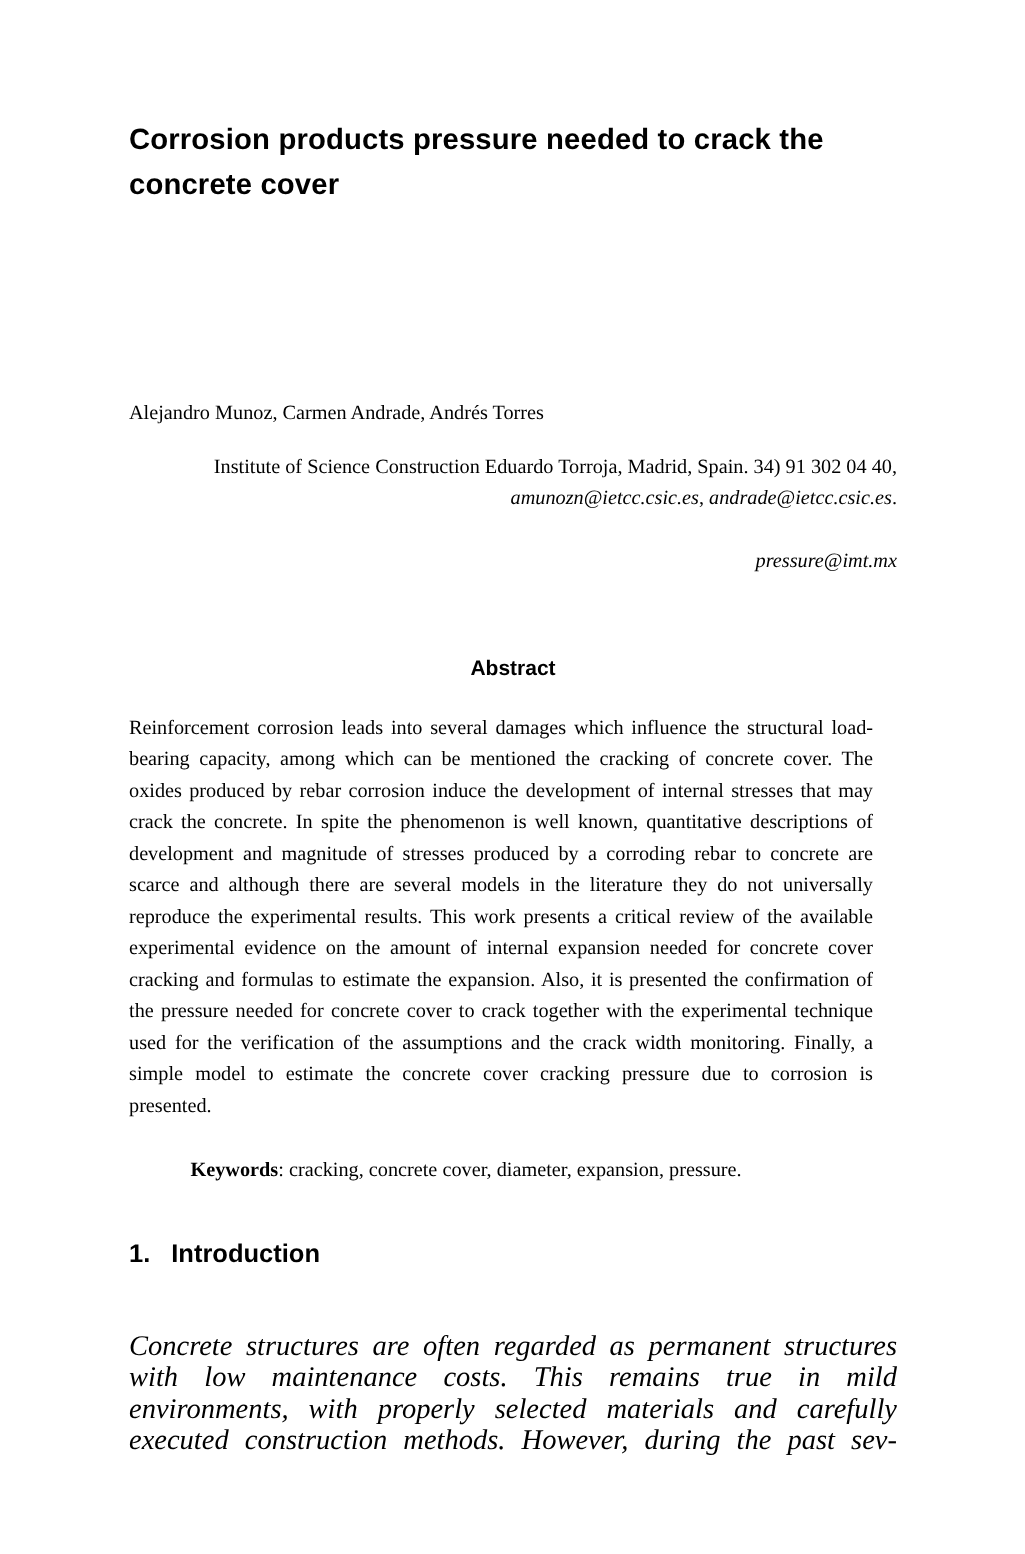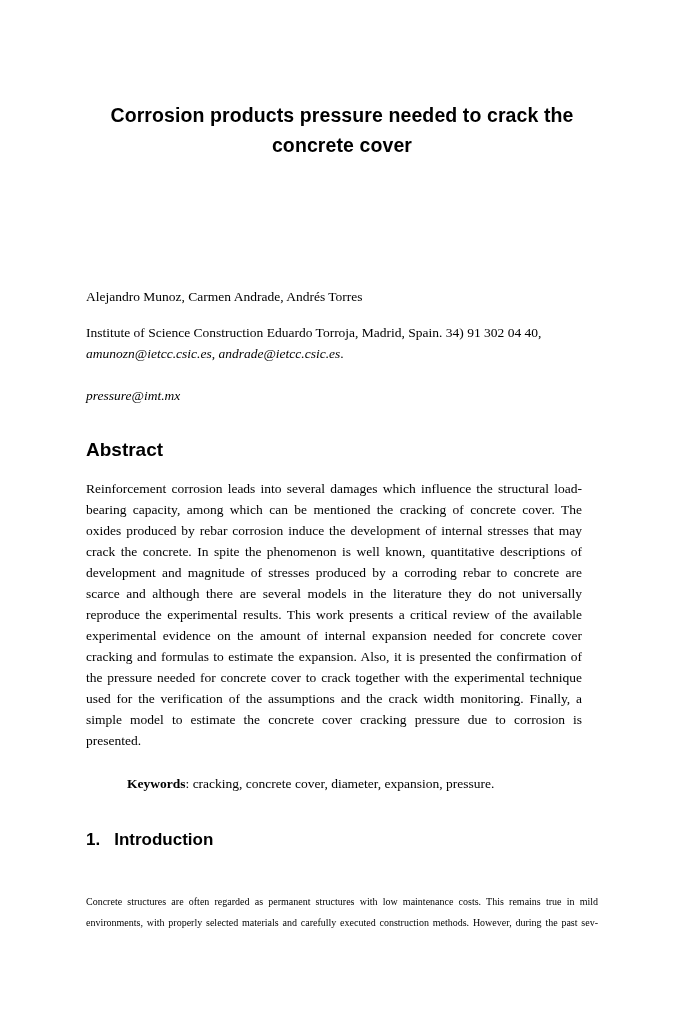--- a/index.html
+++ b/index.html
@@ -13,47 +13,48 @@
     height: 1036px;
     margin: 0 auto;
     background: #ffffff;
     overflow: hidden;
     box-sizing: border-box;
     padding: 0 85px 0 86px;
     font-family: "Liberation Serif", "DejaVu Serif", serif;
     color: #000000;
   }
   .paper-title {
-    margin: 100px 0 0 0;
+    margin: 78px 0 0 0;
     font-family: "Liberation Sans", "DejaVu Sans", sans-serif;
     font-weight: bold;
     font-size: 19.5px;
     line-height: 30px;
     letter-spacing: 0.1px;
-    text-align: center;
   }
   .authors {
     margin: 126px 0 0 0;
     font-size: 13.5px;
     line-height: 21px;
   }
   .affiliations {
     margin: 15px 0 0 0;
     font-size: 13.5px;
     line-height: 21px;
+    text-align: right;
   }
   .affiliations em {
     font-style: italic;
   }
   .section-heading {
-    margin: 32px 0 0 0;
+    margin: 50px 0 0 0;
     font-family: "Liberation Sans", "DejaVu Sans", sans-serif;
     font-weight: bold;
-    font-size: 19px;
+    font-size: 14px;
     line-height: 23px;
+    text-align: center;
   }
   .body-para {
     margin: 17px 16px 0 0;
     font-size: 13.5px;
     line-height: 21px;
     text-align: justify;
     hyphens: auto;
     -webkit-hyphens: auto;
   }
   .keywords {
@@ -71,25 +72,26 @@
     font-weight: bold;
     font-size: 17px;
     line-height: 23px;
   }
   .numbered-heading .sec-num {
     display: inline-block;
     margin-right: 14px;
   }
   .intro-para {
     margin: 40px 0 0 0;
-    font-size: 10px;
+    font-size: 19px;
     line-height: 21px;
     text-align: justify;
     text-align-last: justify;
     hyphens: auto;
+    font-style: italic;
     -webkit-hyphens: auto;
   }
 </style>
 </head>
 <body>
 
 <div class="page">
 
   <h1 class="paper-title">Corrosion products pressure needed to crack the concrete cover</h1>
 

